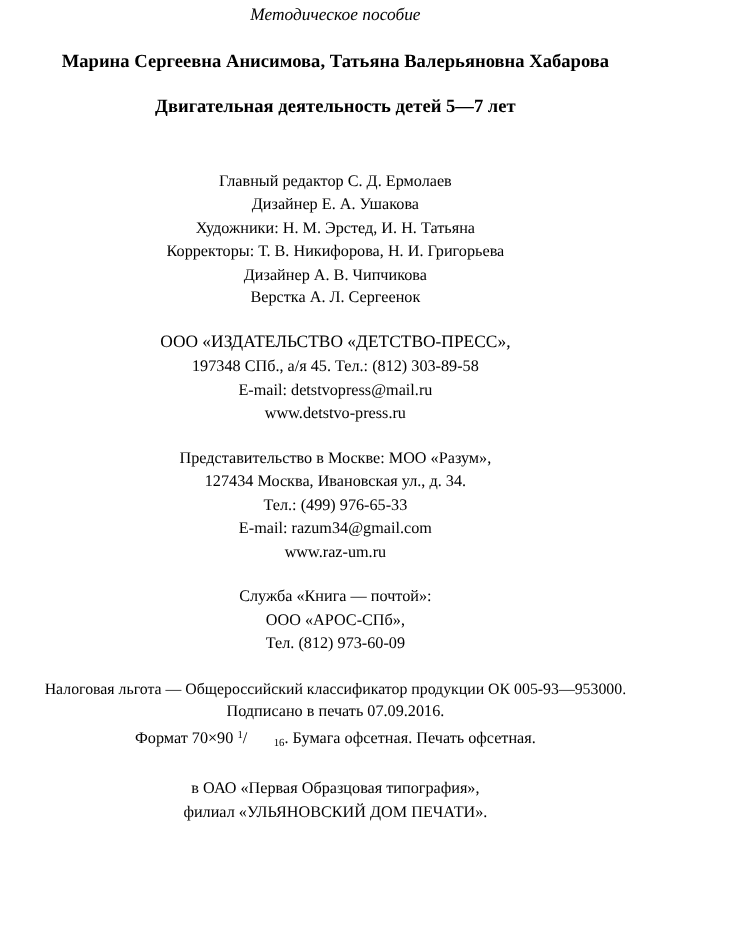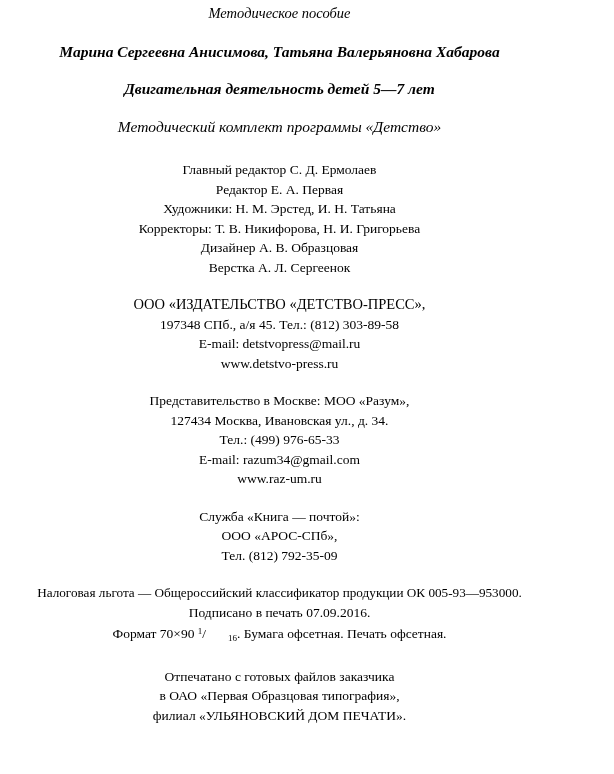--- a/index.html
+++ b/index.html
@@ -23,21 +23,21 @@
   }
   .line {
     text-align: center;
     font-size: 13.5px;
     line-height: 19.5px;
     white-space: nowrap;
   }
   .italic { font-style: italic; }
   .bold { font-weight: bold; }
   .big { font-size: 14.5px; }
-  .bigger { font-size: 15.5px; font-style: italic; }
+  .bigger { font-size: 15.5px; }
   .gap-m { height: 18px; }
   .gap-l { height: 24px; }
   .top-pad { height: 4px; }
   .wide { font-size: 13.2px; }
   sub.frac {
     font-size: 9px;
     vertical-align: -0.35em;
     margin-left: 22px;
   }
   sup.frac {
@@ -58,30 +58,29 @@
   <div class="gap-m"></div>
 
   <div class="line bold bigger">Марина Сергеевна Анисимова, Татьяна Валерьяновна Хабарова</div>
 
   <div class="gap-m"></div>
 
   <div class="line bold bigger">Двигательная деятельность детей 5—7 лет</div>
 
   <div class="gap-m"></div>
 
-  <div class="line italic bigger">Методический комплект программы «Детство»</div>
 
   <div class="gap-l"></div>
 
   <div>
     <div class="line">Главный редактор С. Д. Ермолаев</div>
-    <div class="line">Редактор Е. А. Первая</div>
+    <div class="line">Дизайнер Е. А. Ушакова</div>
     <div class="line">Художники: Н. М. Эрстед, И. Н. Татьяна</div>
     <div class="line">Корректоры: Т. В. Никифорова, Н. И. Григорьева</div>
-    <div class="line">Дизайнер А. В. Образцовая</div>
+    <div class="line">Дизайнер А. В. Чипчикова</div>
     <div class="line">Верстка А. Л. Сергеенок</div>
   </div>
 
   <div class="gap-m"></div>
 
   <div>
     <div class="line big">ООО «ИЗДАТЕЛЬСТВО «ДЕТСТВО-ПРЕСС»,</div>
     <div class="line">197348 СПб., а/я 45. Тел.: (812) 303-89-58</div>
     <div class="line">E-mail: detstvopress@mail.ru</div>
     <div class="line">www.detstvo-press.ru</div>
@@ -95,35 +94,34 @@
     <div class="line">Тел.: (499) 976-65-33</div>
     <div class="line">E-mail: razum34@gmail.com</div>
     <div class="line">www.raz-um.ru</div>
   </div>
 
   <div class="gap-m"></div>
 
   <div>
     <div class="line">Служба «Книга — почтой»:</div>
     <div class="line">ООО «АРОС-СПб»,</div>
-    <div class="line">Тел. (812) 792-35-09</div>
+    <div class="line">Тел. (812) 973-60-09</div>
   </div>
 
   <div class="gap-m"></div>
 
   <div>
     <div class="line wide">Налоговая льгота — Общероссийский классификатор продукции ОК 005-93—953000.</div>
     <div class="line">Подписано в печать 07.09.2016.</div>
     <div class="line">
       <span class="nowrap">Формат 70×90 </span><sup class="frac">1</sup>/<sub class="frac">16</sub><span class="nowrap">. Бумага офсетная. Печать офсетная.</span>
     </div>
   </div>
 
   <div class="gap-m"></div>
 
   <div>
-    <div class="line">Отпечатано с готовых файлов заказчика</div>
     <div class="line">в ОАО «Первая Образцовая типография»,</div>
     <div class="line">филиал «УЛЬЯНОВСКИЙ ДОМ ПЕЧАТИ».</div>
 
   </div>
 
 </div>
 
 </body></html>

